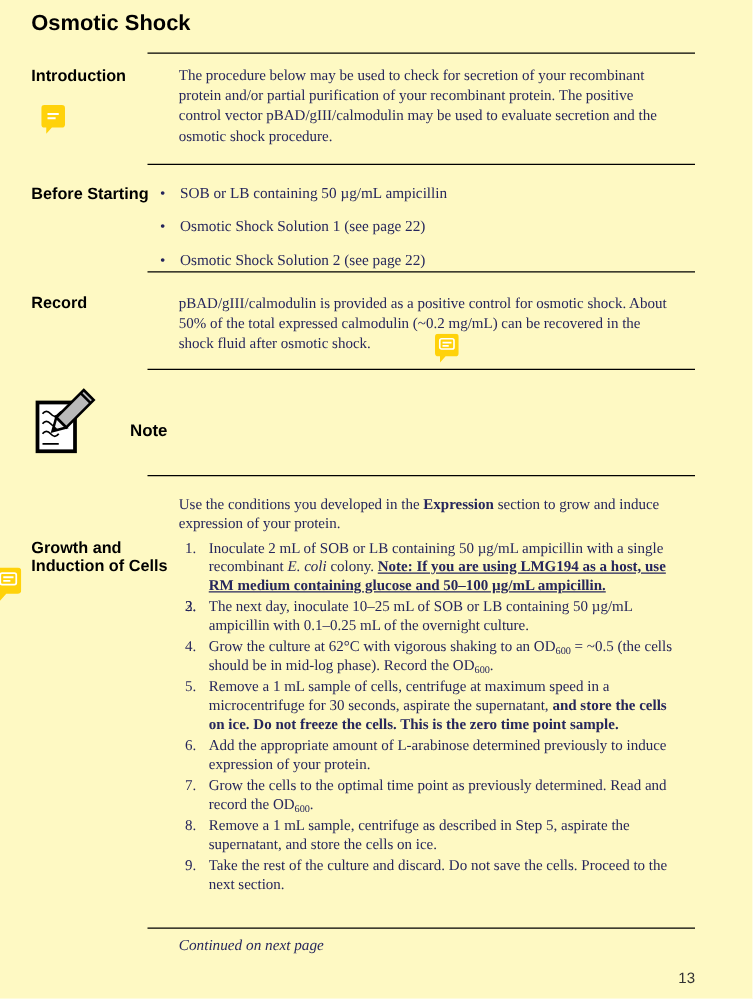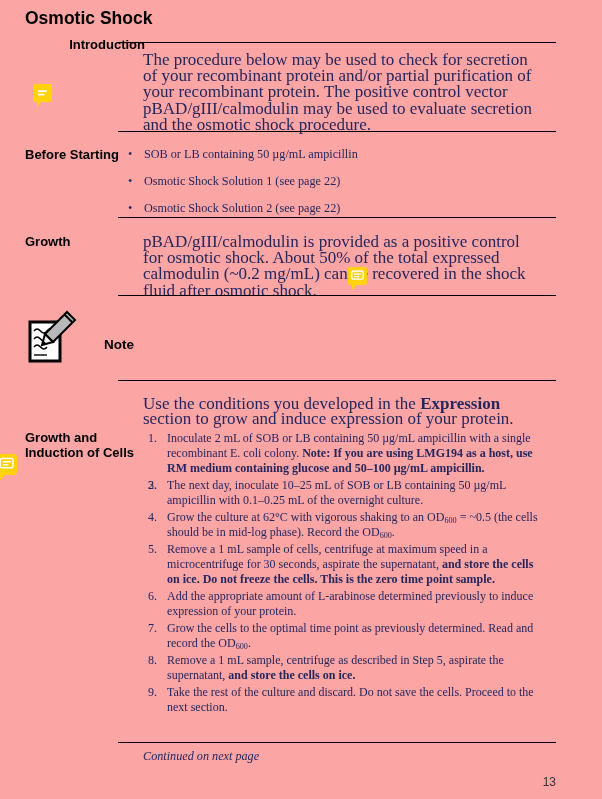--- a/index.html
+++ b/index.html
@@ -1,35 +1,35 @@
 <!DOCTYPE html>
 <html><head>
 <meta charset="utf-8">
 <style>
   html, body { margin:0; padding:0; background:#fff; }
   .page {
     position:relative; width:602px; height:799px; overflow:hidden;
-    background:#fca5a5; font-family:"Liberation Serif", serif; color:#26265c;
+    background:#fef9c3; font-family:"Liberation Serif", serif; color:#26265c;
   }
   .title {
     position:absolute; left:25px; top:8px; margin:0;
     font-family:"Liberation Sans", sans-serif; font-weight:bold;
     font-size:17.5px; color:#000;
   }
   .rule { position:absolute; left:118px; width:438px; height:0; border-top:1.6px solid #000; }
   .r1 { top:42px; } .r2 { top:131px; } .r3 { top:217px; }
   .r4 { top:295px; } .r5 { top:380px; } .r6 { top:742px; }
   .label {
     position:absolute; left:25px; width:120px;
     font-family:"Liberation Sans", sans-serif; font-weight:bold;
     font-size:13px; line-height:14.5px; color:#000;
   }
-  .lbl-intro { top:38px;text-align:right; } .lbl-before { top:148px; } .lbl-control { top:235px; }
+  .lbl-intro { top:54px; } .lbl-before { top:148px; } .lbl-control { top:235px; }
   .lbl-growth { top:398px;margin-top:33px; }
-  .para { position:absolute; left:143px; font-size:17px; line-height:16.2px; }
+  .para { position:absolute; left:143px; font-size:12px; line-height:16.2px; }
   .para-intro { top:52px; width:396px; }
   .para-control { top:234px; width:398px; }
   .para-note { top:312px; width:398px; line-height:16px; }
   .para-growth { top:396px; width:398px; line-height:15px; }
   .bullets { position:absolute; left:128px; top:147px; width:410px; font-size:12.2px; }
   .bullet-row { position:relative; padding-left:16px; line-height:15px; margin-bottom:12px; }
   .bullet-glyph { position:absolute; left:0; top:0; }
   .steps { position:absolute; left:148px; top:431px; width:390px; font-size:12px; }
   .step { position:relative; padding-left:19px; line-height:15px; margin-bottom:2px; }
   .step-num { position:absolute; left:0; top:0; }
@@ -84,21 +84,21 @@
       <span>Osmotic Shock Solution 1 (see page 22)</span>
     </div>
     <div class="bullet-row">
       <span class="bullet-glyph">•</span>
       <span>Osmotic Shock Solution 2 (see page 22)</span>
     </div>
   </div>
 
   <div class="rule r3"></div>
 
-  <div class="label lbl-control">Growth</div>
+  <div class="label lbl-control">Record</div>
   <div class="para para-control">pBAD/gIII/calmodulin is provided as a positive control for osmotic shock. About 50% of the total expressed calmodulin (~0.2 mg/mL) can be recovered in the shock fluid after osmotic shock.</div>
   <span class="icon-abs icon-control">
     <svg width="19" height="24" viewBox="0 0 19 24">
       <path d="M2.5 0 h14 a2.5 2.5 0 0 1 2.5 2.5 v13 a2.5 2.5 0 0 1 -2.5 2.5 h-8 l-4.5 5 v-5 h-1.5 a2.5 2.5 0 0 1 -2.5 -2.5 v-13 a2.5 2.5 0 0 1 2.5 -2.5 z" fill="#FFD20A"></path>
       <rect x="3.8" y="4" width="11.4" height="8.2" rx="1.5" fill="none" stroke="#fff" stroke-width="1.3"></rect>
       <line x1="6" y1="7" x2="13.2" y2="7" stroke="#fff" stroke-width="1.4"></line>
       <line x1="6" y1="9.6" x2="11" y2="9.6" stroke="#fff" stroke-width="1.4"></line>
     </svg>
   </span>
 
@@ -131,21 +131,21 @@
       <path d="M3 0 h15 a3 3 0 0 1 3 3 v15 a3 3 0 0 1 -3 3 h-9 l-5 5.5 v-5.5 h-1 a3 3 0 0 1 -3 -3 v-15 a3 3 0 0 1 3 -3 z" fill="#FFD20A"></path>
       <rect x="4.2" y="4.5" width="12.8" height="9.2" rx="1.5" fill="none" stroke="#fff" stroke-width="1.4"></rect>
       <line x1="6.6" y1="7.8" x2="14.8" y2="7.8" stroke="#fff" stroke-width="1.5"></line>
       <line x1="6.6" y1="10.7" x2="12.3" y2="10.7" stroke="#fff" stroke-width="1.5"></line>
     </svg>
   </span>
 
   <div class="steps">
     <div class="step">
       <span class="step-num">1.</span>
-      <span><span>Inoculate 2 mL of SOB or LB containing 50 µg/mL ampicillin with a single recombinant </span><span style="">E. coli</span><span> colony. </span><span style="font-weight: bold;">Note: If you are using LMG194 as a host, use RM medium containing glucose and 50–100 µg/mL ampicillin.</span></span>
+      <span><span>Inoculate 2 mL of SOB or LB containing 50 µg/mL ampicillin with a single recombinant </span><span style="font-style: italic;">E. coli</span><span> colony. </span><span style="font-weight: bold; text-decoration: underline;">Note: If you are using LMG194 as a host, use RM medium containing glucose and 50–100 µg/mL ampicillin.</span></span>
     </div>
     <div class="step">
       <span class="step-num">2.</span>
     </div>
     <div class="step">
       <span class="step-num">3.</span>
       <span><span>The next day, inoculate 10–25 mL of SOB or LB containing 50 µg/mL ampicillin with 0.1–0.25 mL of the overnight culture.</span></span>
     </div>
     <div class="step">
       <span class="step-num">4.</span>
@@ -158,21 +158,21 @@
     <div class="step">
       <span class="step-num">6.</span>
       <span><span>Add the appropriate amount of L-arabinose determined previously to induce expression of your protein.</span></span>
     </div>
     <div class="step">
       <span class="step-num">7.</span>
       <span><span>Grow the cells to the optimal time point as previously determined. Read and record the OD</span><sub>600</sub><span>.</span></span>
     </div>
     <div class="step">
       <span class="step-num">8.</span>
-      <span><span>Remove a 1 mL sample, centrifuge as described in Step 5, aspirate the supernatant, </span><span style="font-weight: bold; margin-top: 14px;">and store the cells on ice.</span></span>
+      <span><span>Remove a 1 mL sample, centrifuge as described in Step 5, aspirate the supernatant, </span><span style="font-weight: normal; margin-top: 14px;">and store the cells on ice.</span></span>
     </div>
     <div class="step">
       <span class="step-num">9.</span>
       <span><span>Take the rest of the culture and discard. Do not save the cells. Proceed to the next section.</span></span>
     </div>
   </div>
 
   <div class="rule r6"></div>
   <div class="continued">Continued on next page</div>
   <div class="page-num">13</div>

